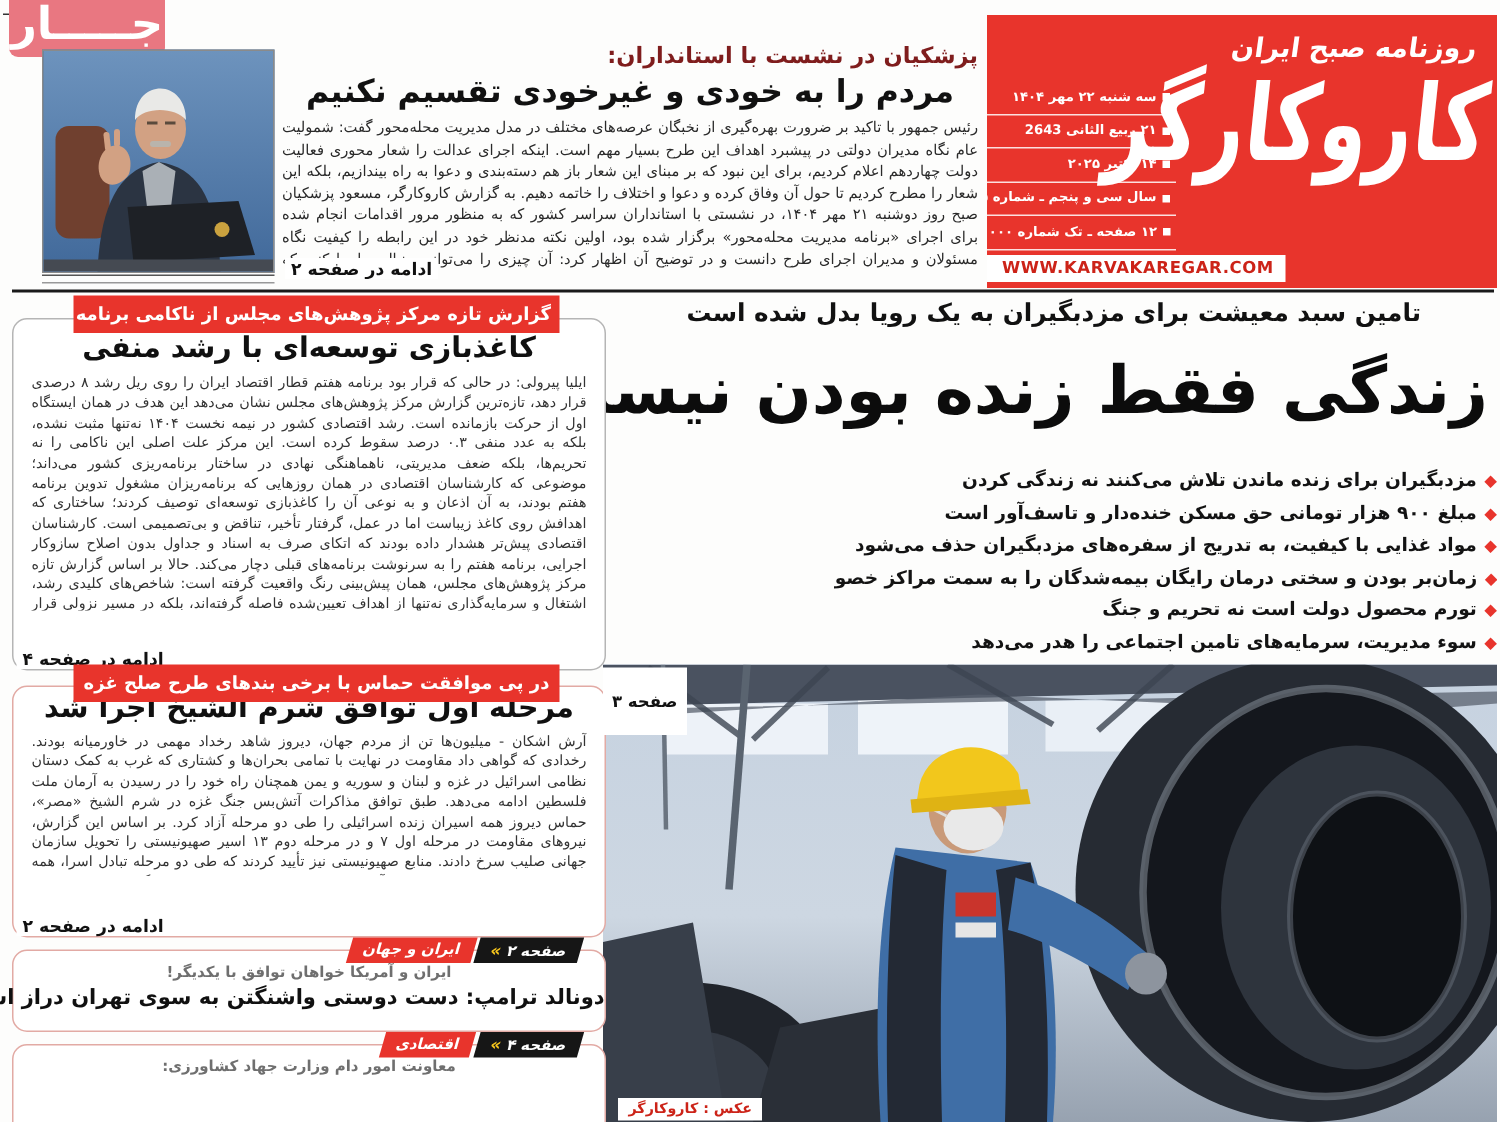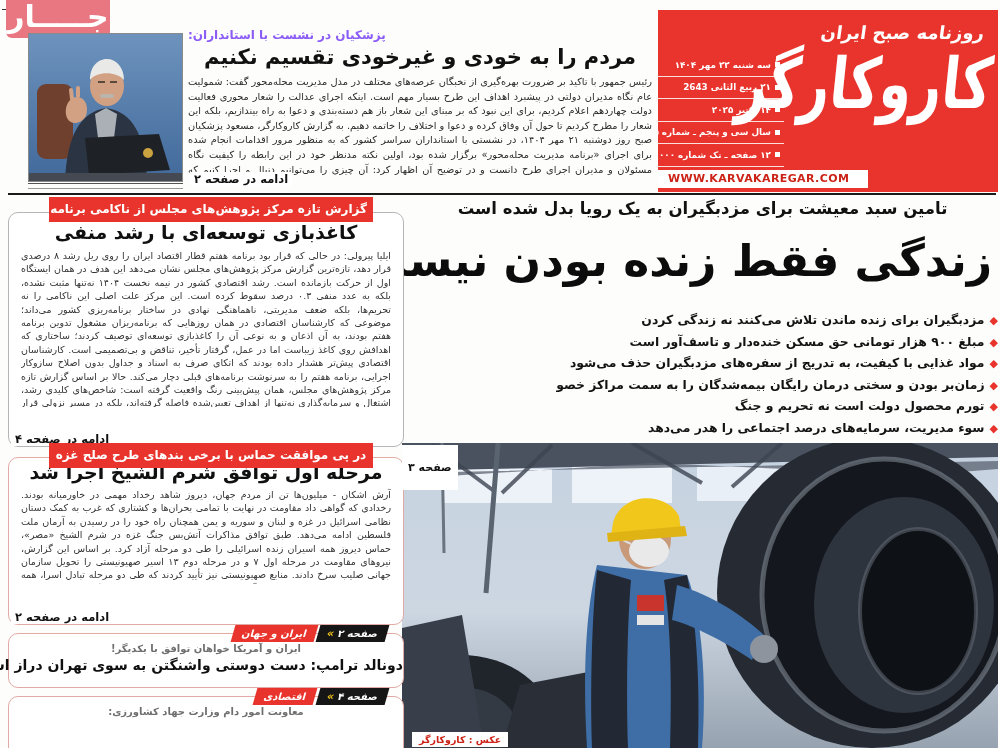--- a/index.html
+++ b/index.html
@@ -23,36 +23,36 @@
     overflow:hidden;
   }
 
   
   .pez-photo{left:28px;top:33px;width:153px;height:147px;border:1px solid #8a8a8a;background:#4a77a5;}
   .pez-photo svg{display:block;width:100%;height:100%;}
   .pez-rule{left:28px;top:183px;width:155px;height:4px;border-top:1px solid #555;border-bottom:1px solid #999;}
 
   
   .top-story{left:188px;top:28px;width:464px;height:158px;overflow:hidden;}
-  .top-kicker{text-align:left;color:#8b5cf6;font-weight:bold;font-size:12px;}
+  .top-kicker{text-align:right;color:#7f1d1d;font-weight:bold;font-size:15px;}
   .top-headline{text-align:center;color:#111;font-weight:bold;font-size:21px;margin-top:3px;letter-spacing:-.3px;}
   .top-body{margin-top:6px;font-size:9.8px;line-height:14.6px;text-align:justify;color:#2a2a2a;height:100px;overflow:hidden;}
   .cont-chip{position:absolute;left:2px;bottom:0;background:#fff;font-weight:bold;font-size:11.5px;color:#111;padding:0 4px;}
 
   
   .masthead{left:658px;top:10px;width:340px;height:182px;background:#e8342c;}
   .mh-tagline{position:absolute;right:14px;top:12px;color:#fff;font-weight:bold;font-size:18px;transform:skewX(-8deg);}
   .mh-title{position:absolute;right:6px;top:44px;width:230px;color:#fff;font-weight:bold;font-size:52px;
             text-align:center;transform:skewX(-6deg) scaleY(1.35);transform-origin:center;}
   .mh-dates{position:absolute;left:0;top:44px;width:126px;color:#fff;}
   .mh-date-row{direction:rtl;display:flex;align-items:center;height:21.5px;border-bottom:1px solid rgba(255,255,255,.85);
                font-size:8.8px;font-weight:bold;padding-right:4px;white-space:nowrap;overflow:hidden;}
   .sq{display:inline-block;width:5px;height:5px;background:#fff;margin-left:4px;flex:0 0 auto;}
   .mh-site{position:absolute;left:0;bottom:4px;background:#fff;color:#cc2318;font-weight:bold;
-           font-size:11px;letter-spacing:.4px;padding:2px 19px 3px 10px;}
+           font-size:11px;letter-spacing:.4px;padding:2px 8px 3px 10px;}
 
   .header-rule{left:8px;top:193px;width:988px;height:0;border-top:2px solid #1a1a1a;}
 
   
   .lead-kicker{left:415px;top:199px;width:575px;text-align:center;font-weight:bold;font-size:16.5px;color:#111;white-space:nowrap;}
   .lead-headline{left:408px;top:221px;width:584px;text-align:center;font-weight:bold;font-size:44px;color:#0c0c0c;
                  white-space:nowrap;letter-spacing:-1px;line-height:80px;height:84px;}
   .lead-bullets{left:552px;top:306px;width:442px;list-style:none;margin:4px;padding:0;}
   .lead-bullets li{direction:rtl;text-align:right;font-weight:bold;font-size:12.4px;line-height:20.6px;
                    color:#131313;white-space:nowrap;overflow:hidden;}
@@ -172,21 +172,21 @@
   <div class="abs header-rule"></div>
 
   <div class="abs lead-kicker rtl">تامین سبد معیشت برای مزدبگیران به یک رویا بدل شده است</div>
   <div class="abs lead-headline rtl">زندگی فقط زنده بودن نیست</div>
   <ul class="abs lead-bullets">
     <li><span class="diamond">◆</span><span>مزدبگیران برای زنده ماندن تلاش می‌کنند نه زندگی کردن</span></li>
     <li><span class="diamond">◆</span><span>مبلغ ۹۰۰ هزار تومانی حق مسکن خنده‌دار و تاسف‌آور است</span></li>
     <li><span class="diamond">◆</span><span>مواد غذایی با کیفیت، به تدریج از سفره‌های مزدبگیران حذف می‌شود</span></li>
     <li><span class="diamond">◆</span><span>زمان‌بر بودن و سختی درمان رایگان بیمه‌شدگان را به سمت مراکز خصوصی می‌کشد</span></li>
     <li><span class="diamond">◆</span><span>تورم محصول دولت است نه تحریم و جنگ</span></li>
-    <li><span class="diamond">◆</span><span>سوء مدیریت، سرمایه‌های درصد اجتماعی را هدر می‌دهد</span></li>
+    <li><span class="diamond">◆</span><span>سوء مدیریت، سرمایه‌های تامین اجتماعی را هدر می‌دهد</span></li>
   </ul>
   <div class="abs page3-chip rtl">صفحه ۳</div>
 
   <div class="abs worker-photo">
     <svg viewBox="0 0 596 305" preserveAspectRatio="none">
       <defs>
         <linearGradient id="sky" x1="0" y1="0" x2="0" y2="1">
           <stop offset="0" stop-color="#c6d2e0"></stop>
             <stop offset="0.55" stop-color="#cdd7e2"></stop>
             <stop offset="1" stop-color="#97a2b0"></stop>

